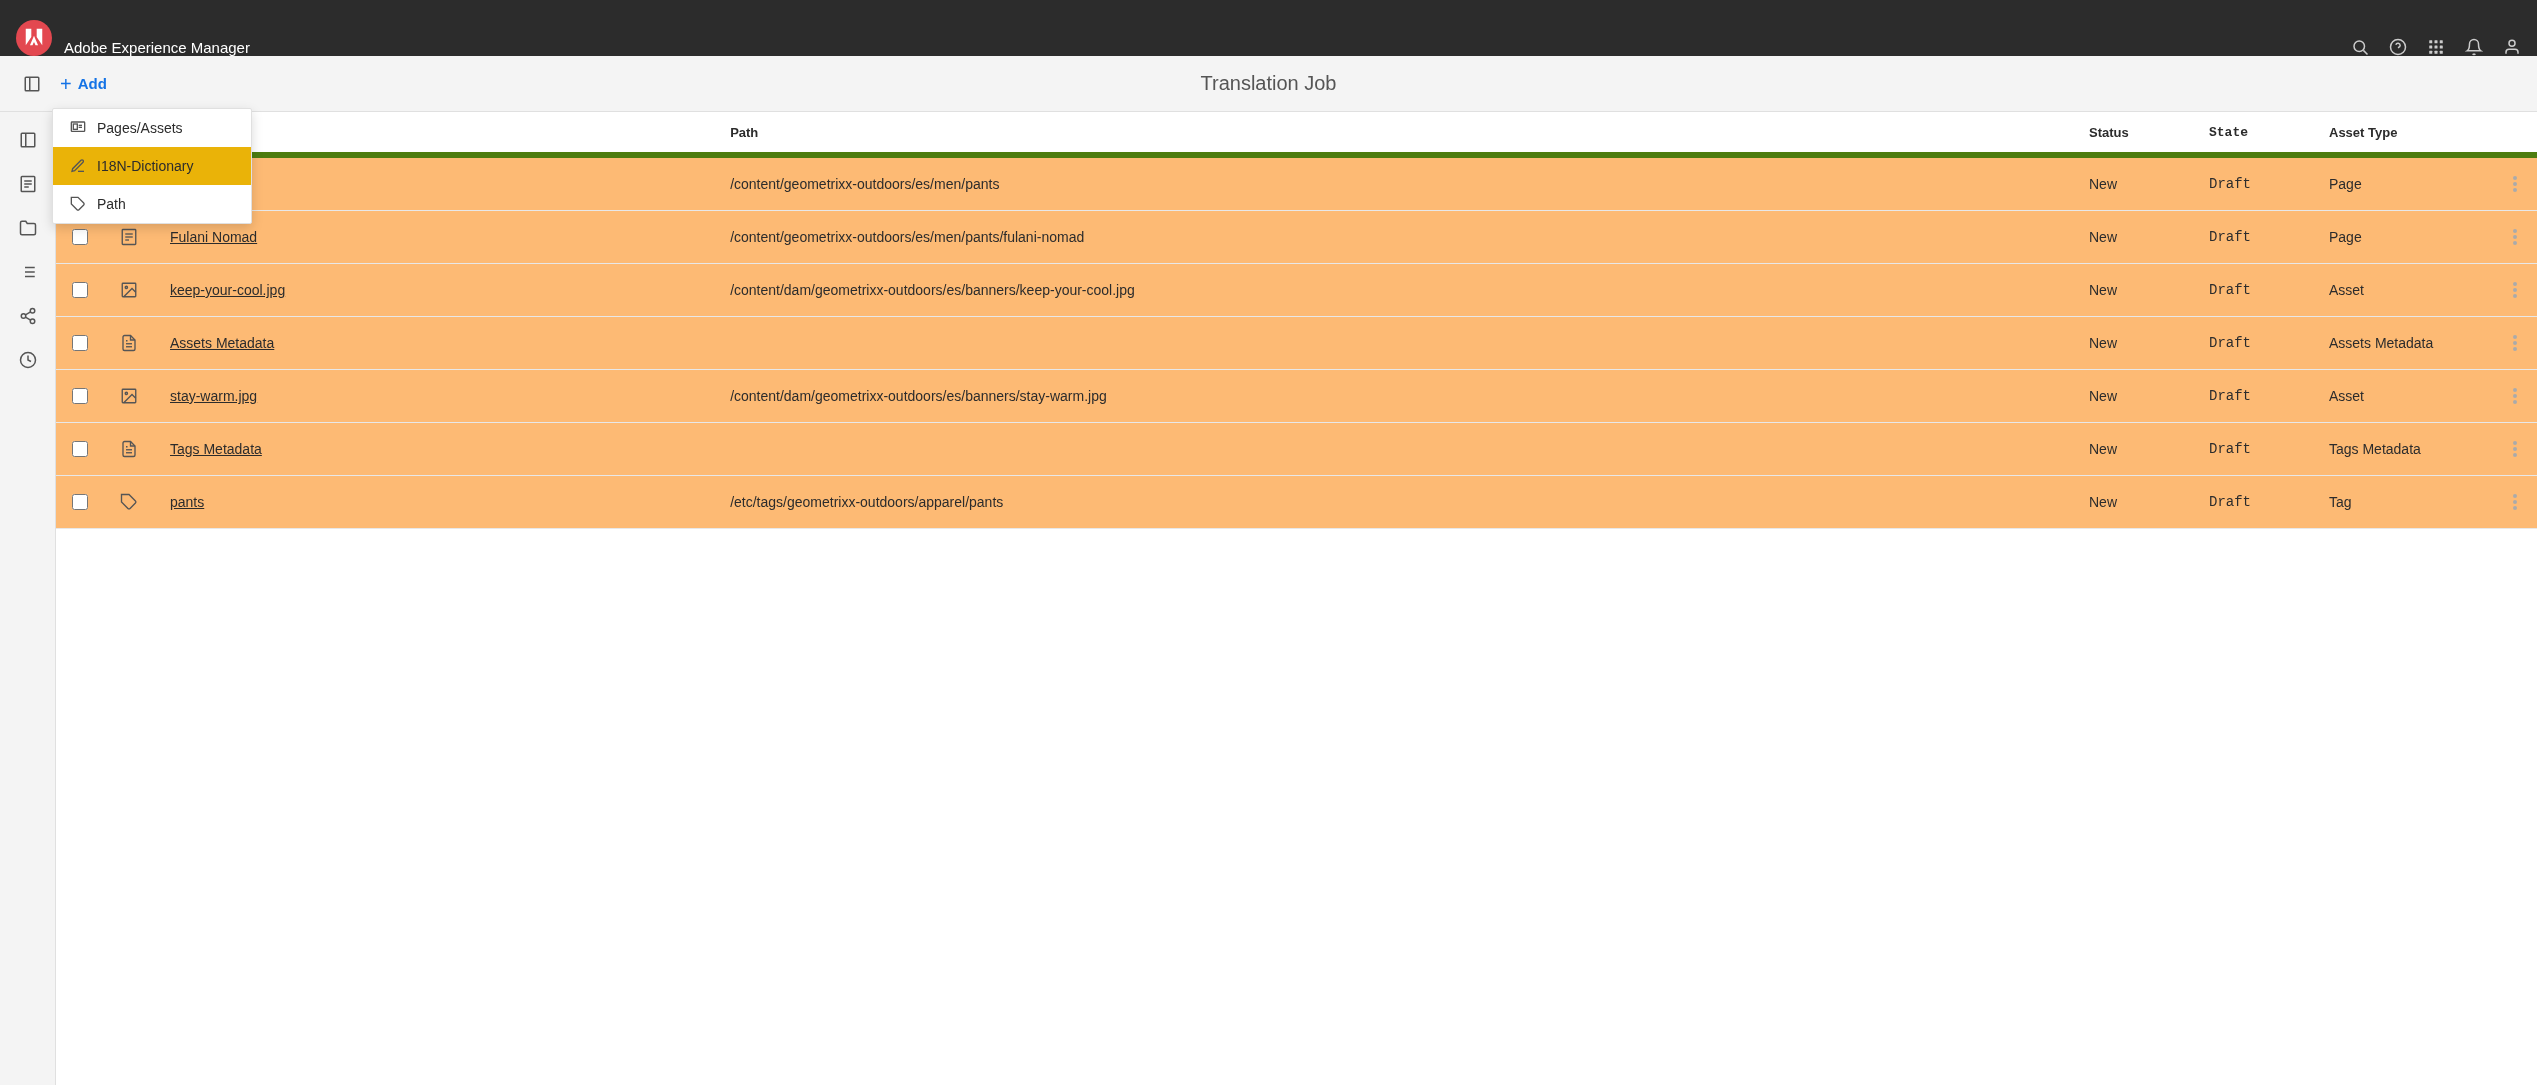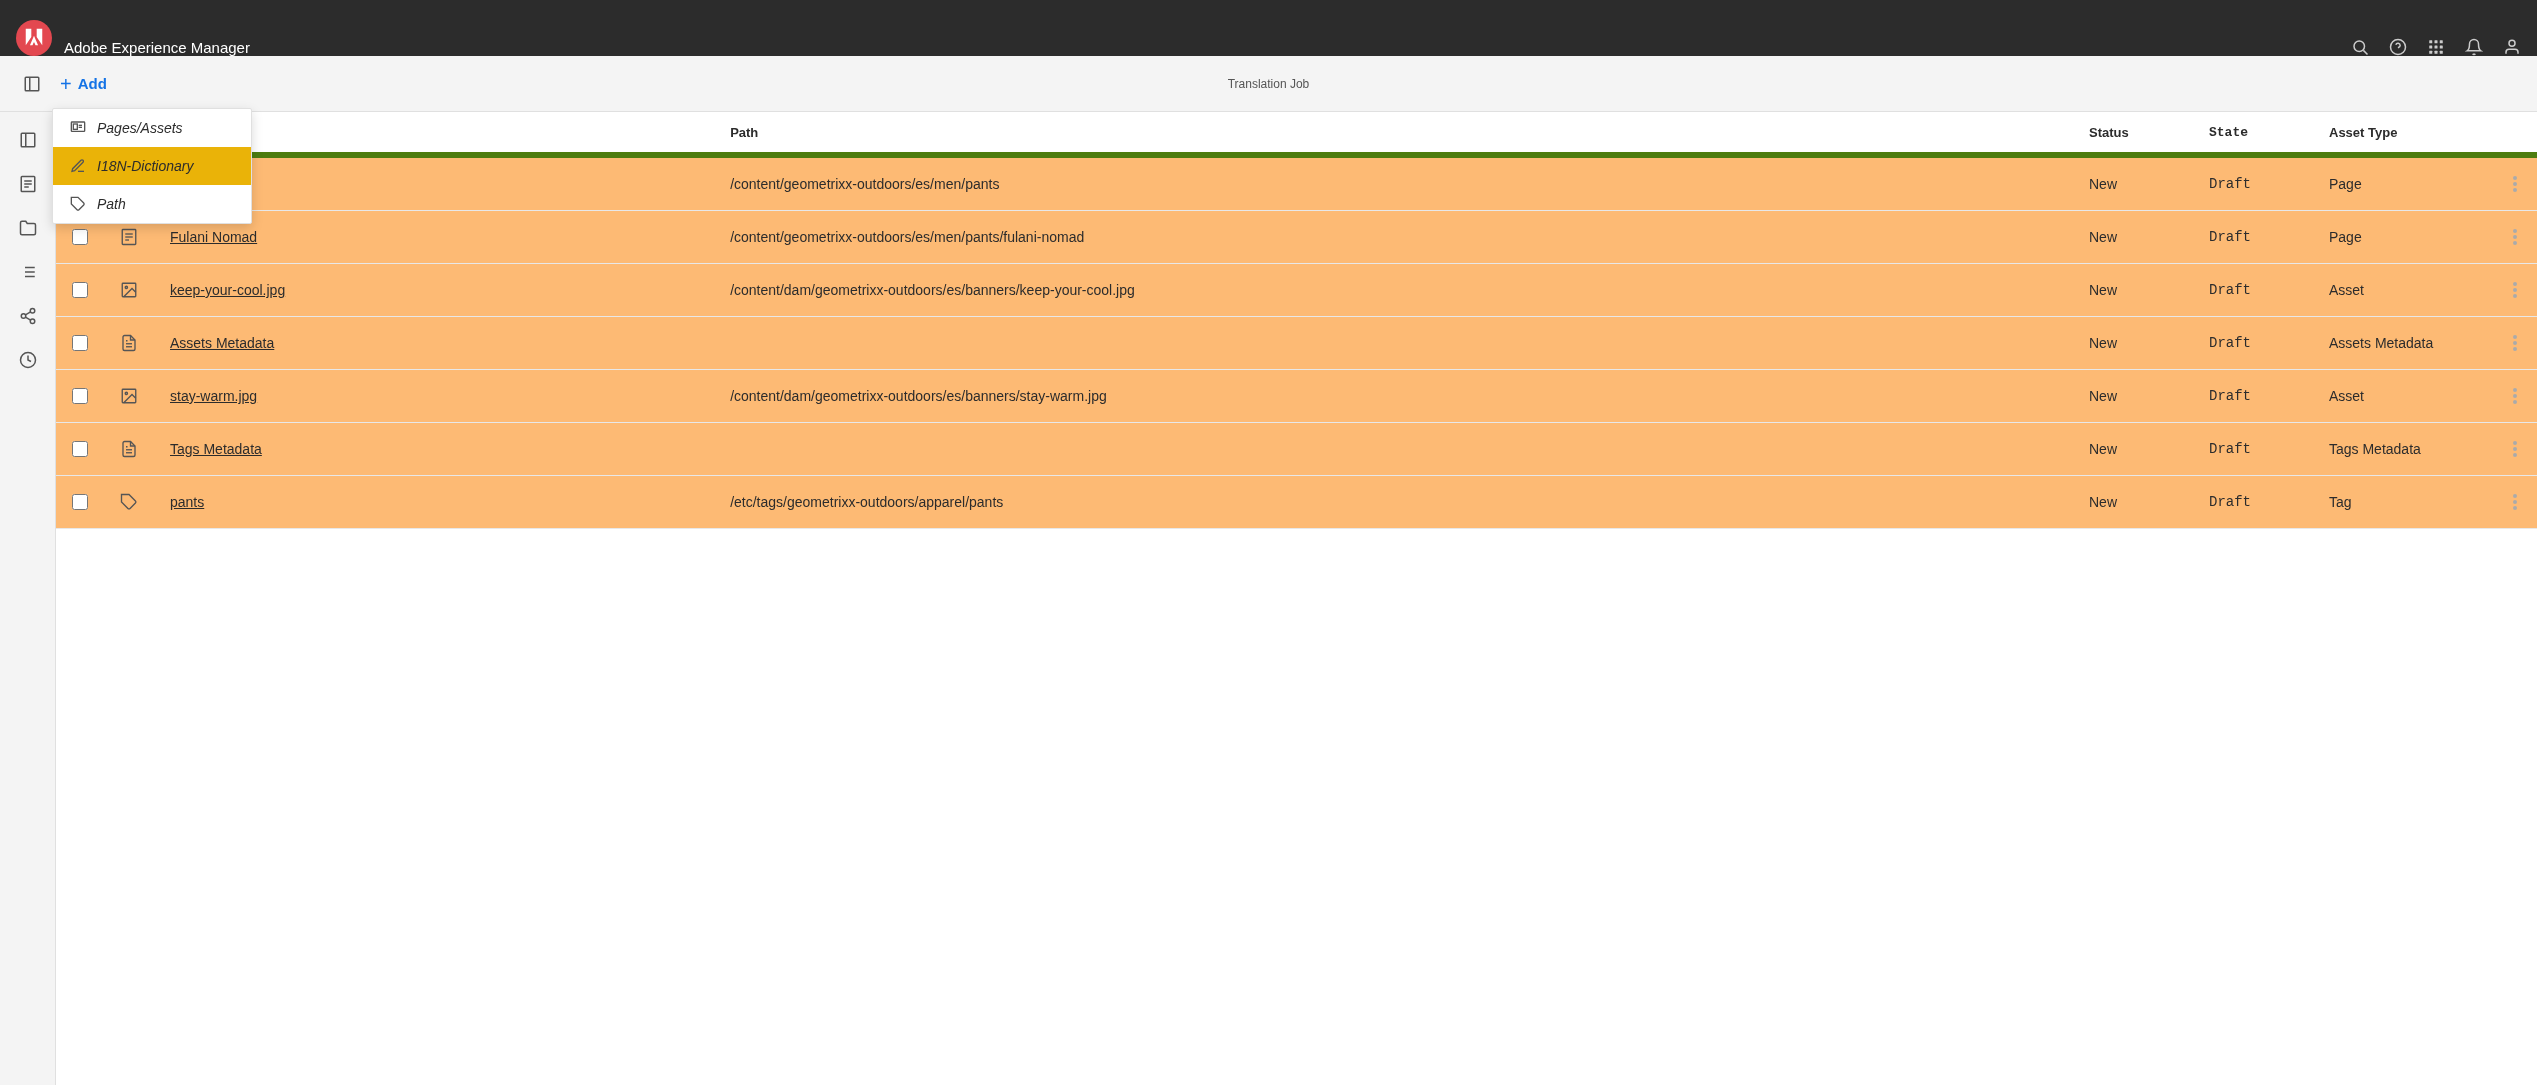--- a/index.html
+++ b/index.html
@@ -80,21 +80,21 @@
     }
     .add-btn-plus {
       font-size: 20px;
       font-weight: 300;
       line-height: 1;
     }
     .toolbar-title {
       position: absolute;
       left: 50%;
       transform: translateX(-50%);
-      font-size: 12px;
+      font-size: 20px;
       color: #555;
       font-weight: 400;
     }
 
     
     .dropdown-menu {
       position: absolute;
       top: 52px;
       left: 52px;
       background: #fff;
@@ -105,21 +105,20 @@
       border-radius: 2px;
     }
     .dropdown-item {
       display: flex;
       align-items: center;
       gap: 10px;
       padding: 10px 16px;
       cursor: pointer;
       font-size: 14px;
       color: #2c2c2c;
-      font-style: italic;
     }
     .dropdown-item.active { background: #eab308; }
     .dropdown-item-icon {
       width: 18px;
       height: 18px;
       display: flex;
       align-items: center;
       justify-content: center;
       color: #555;
       flex-shrink: 0;

